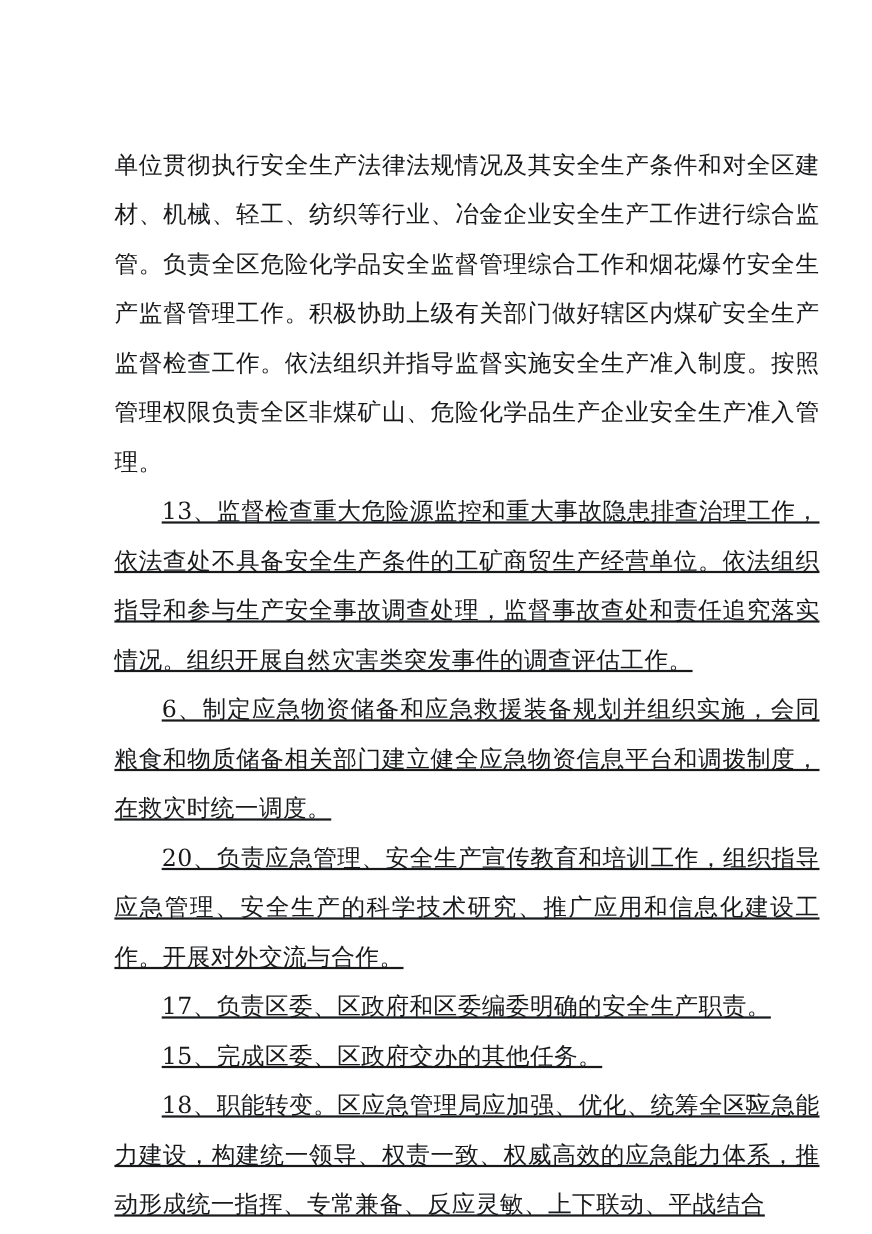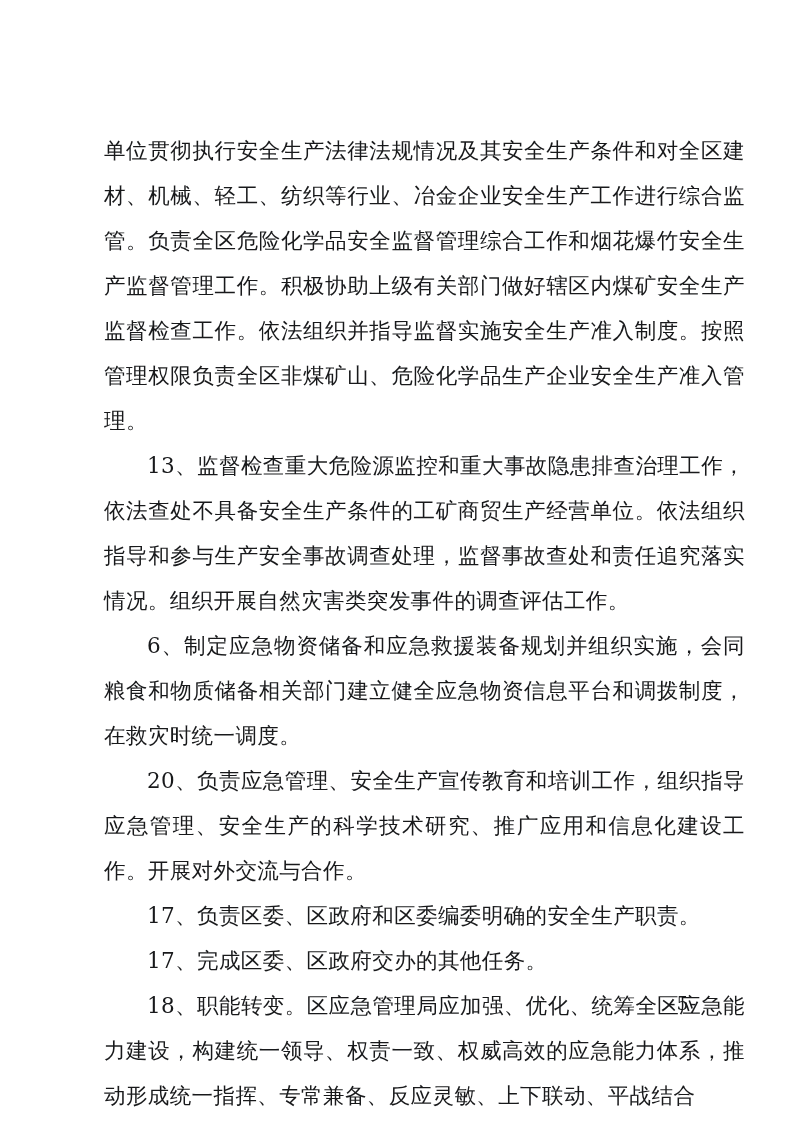--- a/index.html
+++ b/index.html
@@ -28,20 +28,21 @@
     text-justify: inter-ideograph;
     letter-spacing: 0.4px;
     color: #18191b;
   }
   .para {
     margin: 0;
     text-indent: 0;
   }
   .para.indent {
     text-indent: 43px;
+    text-decoration: underline;
   }
   .page-number {
     position: absolute;
     right: 96px;
     bottom: 108px;
     font-size: 19px;
     letter-spacing: 1px;
     color: #18191b;
     font-family: "DejaVu Serif", "Liberation Serif", serif;
   }
@@ -49,17 +50,17 @@
 </head>
 <body>
 
 <div class="page">
   <div class="doc-body">
     <p class="para">单位贯彻执行安全生产法律法规情况及其安全生产条件和对全区建材、机械、轻工、纺织等行业、冶金企业安全生产工作进行综合监管。负责全区危险化学品安全监督管理综合工作和烟花爆竹安全生产监督管理工作。积极协助上级有关部门做好辖区内煤矿安全生产监督检查工作。依法组织并指导监督实施安全生产准入制度。按照管理权限负责全区非煤矿山、危险化学品生产企业安全生产准入管理。</p>
     <p class="para indent">13、监督检查重大危险源监控和重大事故隐患排查治理工作，依法查处不具备安全生产条件的工矿商贸生产经营单位。依法组织指导和参与生产安全事故调查处理，监督事故查处和责任追究落实情况。组织开展自然灾害类突发事件的调查评估工作。</p>
     <p class="para indent">6、制定应急物资储备和应急救援装备规划并组织实施，会同粮食和物质储备相关部门建立健全应急物资信息平台和调拨制度，在救灾时统一调度。</p>
     <p class="para indent">20、负责应急管理、安全生产宣传教育和培训工作，组织指导应急管理、安全生产的科学技术研究、推广应用和信息化建设工作。开展对外交流与合作。</p>
     <p class="para indent">17、负责区委、区政府和区委编委明确的安全生产职责。</p>
-    <p class="para indent">17、完成区委、区政府交办的其他任务。</p>
+    <p class="para indent">15、完成区委、区政府交办的其他任务。</p>
     <p class="para indent">18、职能转变。区应急管理局应加强、优化、统筹全区应急能力建设，构建统一领导、权责一致、权威高效的应急能力体系，推动形成统一指挥、专常兼备、反应灵敏、上下联动、平战结合</p>
   </div>
   <div class="page-number">-5-</div>
 </div>
 
 </body></html>

